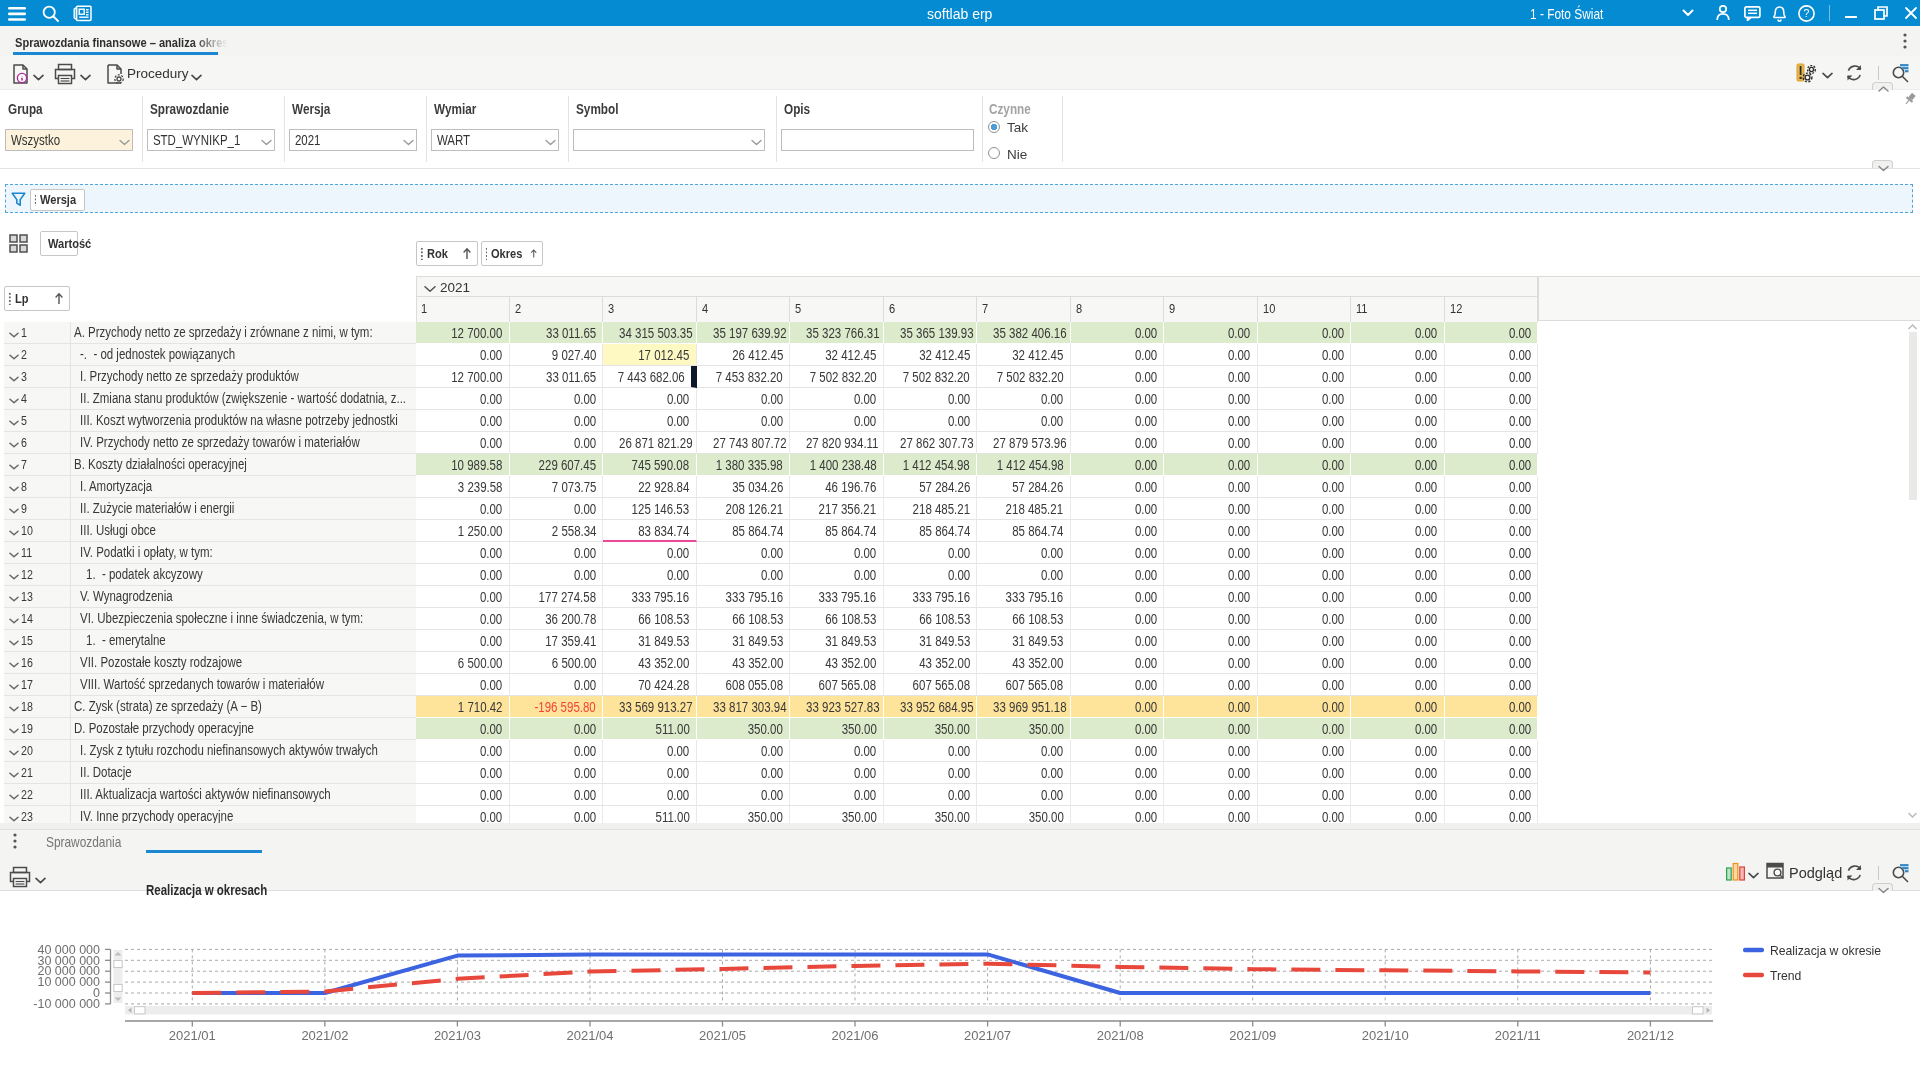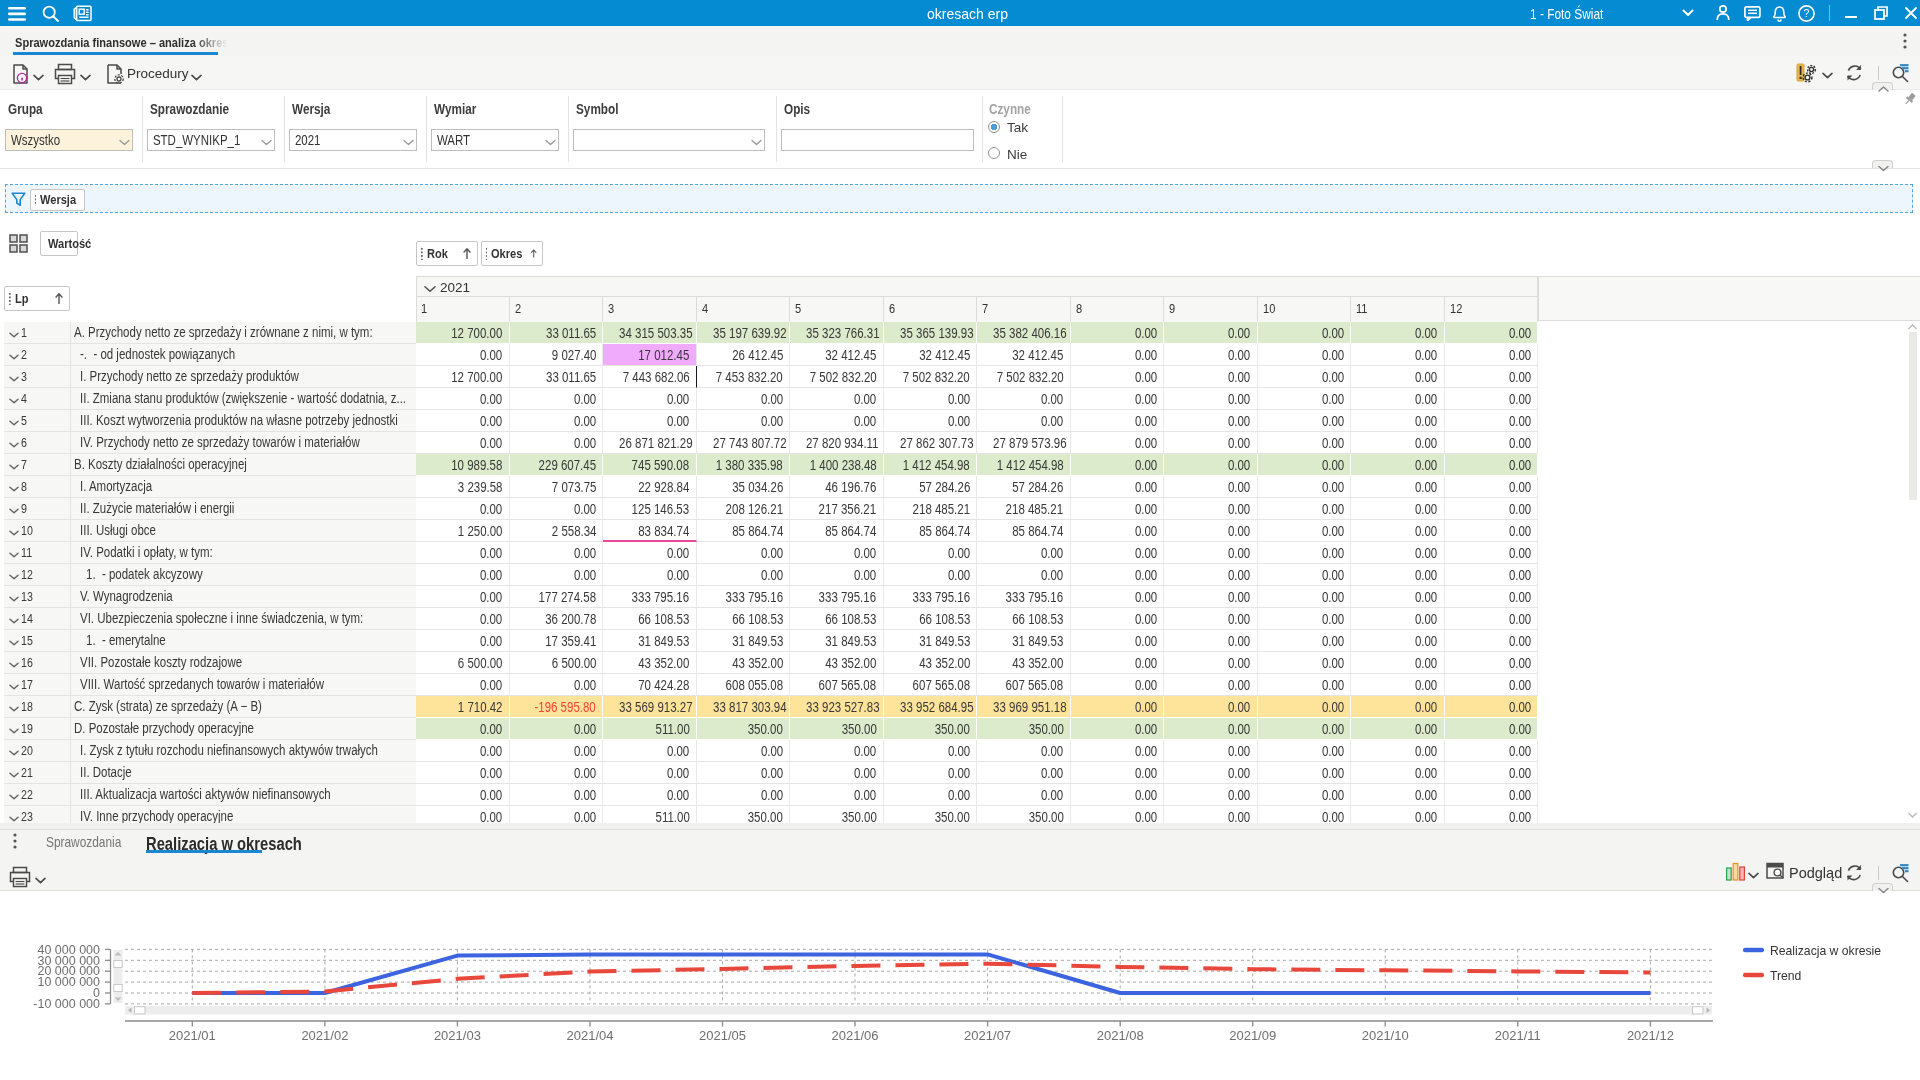--- a/index.html
+++ b/index.html
@@ -74,21 +74,21 @@
     </svg>
     <div class="abs" style="left:1829px;top:5px;width:1px;height:16px;background:rgba(255,255,255,.45)"></div>
     <div class="abs" style="left:1845px;top:15.5px;width:12px;height:2px;background:#fff"></div>
     <svg class="abs" style="left:1874px;top:6px" width="14" height="14" viewBox="0 0 14 14">
       <rect x="1" y="4" width="9" height="9" fill="none" stroke="#fff" stroke-width="1.7"></rect>
       <path d="M4 4 L4 1 L13 1 L13 10 L10 10" fill="none" stroke="#fff" stroke-width="1.7"></path>
     </svg>
     <svg class="abs" style="left:1904px;top:6px" width="14" height="14" viewBox="0 0 14 14">
       <path d="M2 2 L12 12 M12 2 L2 12" stroke="#fff" stroke-width="1.8" stroke-linecap="round"></path>
     </svg>
-  <div class="abs" style="left:927px;top:6px;font-size:14px;color:#fff">okresach erp</div>
+  <div class="abs" style="left:927px;top:6px;font-size:14px;color:#fff">softlab erp</div>
   <div class="abs" style="left:1530px;top:6px;font-size:14.5px;color:#fff"><span class="cx">1 - Foto Świat</span></div>
   <div class="abs" style="left:15px;top:35px;width:218px;overflow:hidden;white-space:nowrap;font-size:13.5px;font-weight:bold;color:#2f2f2f"><span class="cx">Sprawozdania finansowe – analiza okresowa</span></div>
   <div id="fade"></div>
   <div class="abs" style="left:13px;top:52px;width:205px;height:3px;background:#1a87d0"></div>
   <svg class="abs" style="left:1903px;top:33px" width="4" height="16" viewBox="0 0 4 16">
       <circle cx="2" cy="2" r="1.6" fill="#555"></circle>
       <circle cx="2" cy="8" r="1.6" fill="#555"></circle>
       <circle cx="2" cy="14" r="1.6" fill="#555"></circle>
     </svg>
   <svg class="abs" style="left:10px;top:63px" width="24" height="24" viewBox="0 0 24 24">
@@ -307,42 +307,42 @@
         <div class="abs" style="left:69.5px;top:343.5px;width:346px;height:22.0px;background:#f7f7f5;border-bottom:1px solid #e4e4e2;border-left:1px solid #e4e4e2;"></div>
         <svg class="abs" style="left:8.5px;top:351.5px" width="10" height="8" viewBox="0 0 10 8">
           <path d="M1 3.2 L5.0 6.8 L9 3.2" fill="none" stroke="#666" stroke-width="1.5" stroke-linecap="round" stroke-linejoin="round"></path>
         </svg>
         <div class="abs rowtxt" style="left:21px;top:343.5px;height:22.0px;font-size:13px">
           <span class="cx">2</span>
         </div>
         <div class="abs rowtxt" style="left:80px;top:343.5px;height:22.0px;width:330px;overflow:hidden;white-space:nowrap;display:block;padding-top:2.5px"><span class="cx">-.&nbsp; - od jednostek powiązanych</span></div>
         <div class="abs cell" style="left:416.0px;top:343.5px;width:93.5px;height:22.0px;background:#fff;border-bottom:1px solid #e4e4e2;border-right:1px solid #e9e9e7;color:#383838"><span class="cxr">0.00</span></div>
         <div class="abs cell" style="left:509.5px;top:343.5px;width:93.5px;height:22.0px;background:#fff;border-bottom:1px solid #e4e4e2;border-right:1px solid #e9e9e7;color:#383838"><span class="cxr">9 027.40</span></div>
-        <div class="abs cell" style="left:603.0px;top:343.5px;width:93.5px;height:22.0px;background:#f0abfc;border-bottom:1px solid #e4e4e2;border-right:1px solid #e9e9e7;color:#383838"><span class="cxr">17 012.45</span></div>
+        <div class="abs cell" style="left:603.0px;top:343.5px;width:93.5px;height:22.0px;background:#fef9c3;border-bottom:1px solid #e4e4e2;border-right:1px solid #e9e9e7;color:#383838"><span class="cxr">17 012.45</span></div>
         <div class="abs cell" style="left:696.5px;top:343.5px;width:93.5px;height:22.0px;background:#fff;border-bottom:1px solid #e4e4e2;border-right:1px solid #e9e9e7;color:#383838"><span class="cxr">26 412.45</span></div>
         <div class="abs cell" style="left:790.0px;top:343.5px;width:93.5px;height:22.0px;background:#fff;border-bottom:1px solid #e4e4e2;border-right:1px solid #e9e9e7;color:#383838"><span class="cxr">32 412.45</span></div>
         <div class="abs cell" style="left:883.5px;top:343.5px;width:93.5px;height:22.0px;background:#fff;border-bottom:1px solid #e4e4e2;border-right:1px solid #e9e9e7;color:#383838"><span class="cxr">32 412.45</span></div>
         <div class="abs cell" style="left:977.0px;top:343.5px;width:93.5px;height:22.0px;background:#fff;border-bottom:1px solid #e4e4e2;border-right:1px solid #e9e9e7;color:#383838"><span class="cxr">32 412.45</span></div>
         <div class="abs cell" style="left:1070.5px;top:343.5px;width:93.5px;height:22.0px;background:#fff;border-bottom:1px solid #e4e4e2;border-right:1px solid #e9e9e7;color:#383838"><span class="cxr">0.00</span></div>
         <div class="abs cell" style="left:1164.0px;top:343.5px;width:93.5px;height:22.0px;background:#fff;border-bottom:1px solid #e4e4e2;border-right:1px solid #e9e9e7;color:#383838"><span class="cxr">0.00</span></div>
         <div class="abs cell" style="left:1257.5px;top:343.5px;width:93.5px;height:22.0px;background:#fff;border-bottom:1px solid #e4e4e2;border-right:1px solid #e9e9e7;color:#383838"><span class="cxr">0.00</span></div>
         <div class="abs cell" style="left:1351.0px;top:343.5px;width:93.5px;height:22.0px;background:#fff;border-bottom:1px solid #e4e4e2;border-right:1px solid #e9e9e7;color:#383838"><span class="cxr">0.00</span></div>
         <div class="abs cell" style="left:1444.5px;top:343.5px;width:93.5px;height:22.0px;background:#fff;border-bottom:1px solid #e4e4e2;border-right:1px solid #e9e9e7;color:#383838"><span class="cxr">0.00</span></div>
         <div class="abs" style="left:4px;top:365.5px;width:65.5px;height:22.0px;background:#f7f7f5;border-bottom:1px solid #e4e4e2;"></div>
         <div class="abs" style="left:69.5px;top:365.5px;width:346px;height:22.0px;background:#f7f7f5;border-bottom:1px solid #e4e4e2;border-left:1px solid #e4e4e2;"></div>
         <svg class="abs" style="left:8.5px;top:373.5px" width="10" height="8" viewBox="0 0 10 8">
           <path d="M1 3.2 L5.0 6.8 L9 3.2" fill="none" stroke="#666" stroke-width="1.5" stroke-linecap="round" stroke-linejoin="round"></path>
         </svg>
         <div class="abs rowtxt" style="left:21px;top:365.5px;height:22.0px;font-size:13px">
           <span class="cx">3</span>
         </div>
         <div class="abs rowtxt" style="left:80px;top:365.5px;height:22.0px;width:330px;overflow:hidden;white-space:nowrap;display:block;padding-top:2.5px"><span class="cx">I. Przychody netto ze sprzedaży produktów</span></div>
         <div class="abs cell" style="left:416.0px;top:365.5px;width:93.5px;height:22.0px;background:#fff;border-bottom:1px solid #e4e4e2;border-right:1px solid #e9e9e7;color:#383838"><span class="cxr">12 700.00</span></div>
         <div class="abs cell" style="left:509.5px;top:365.5px;width:93.5px;height:22.0px;background:#fff;border-bottom:1px solid #e4e4e2;border-right:1px solid #e9e9e7;color:#383838"><span class="cxr">33 011.65</span></div>
-        <div class="abs cell" style="left:603.0px;top:365.5px;width:93.5px;height:22.0px;background:#fff;border-bottom:1px solid #e4e4e2;border-right:1px solid #0f172a;color:#383838"><span class="cxr">7 443 682.06</span></div>
+        <div class="abs cell" style="left:603.0px;top:365.5px;width:93.5px;height:22.0px;background:#fff;border-bottom:1px solid #e4e4e2;border-right:6px solid #0f172a;color:#383838"><span class="cxr">7 443 682.06</span></div>
         <div class="abs cell" style="left:696.5px;top:365.5px;width:93.5px;height:22.0px;background:#fff;border-bottom:1px solid #e4e4e2;border-right:1px solid #e9e9e7;color:#383838"><span class="cxr">7 453 832.20</span></div>
         <div class="abs cell" style="left:790.0px;top:365.5px;width:93.5px;height:22.0px;background:#fff;border-bottom:1px solid #e4e4e2;border-right:1px solid #e9e9e7;color:#383838"><span class="cxr">7 502 832.20</span></div>
         <div class="abs cell" style="left:883.5px;top:365.5px;width:93.5px;height:22.0px;background:#fff;border-bottom:1px solid #e4e4e2;border-right:1px solid #e9e9e7;color:#383838"><span class="cxr">7 502 832.20</span></div>
         <div class="abs cell" style="left:977.0px;top:365.5px;width:93.5px;height:22.0px;background:#fff;border-bottom:1px solid #e4e4e2;border-right:1px solid #e9e9e7;color:#383838"><span class="cxr">7 502 832.20</span></div>
         <div class="abs cell" style="left:1070.5px;top:365.5px;width:93.5px;height:22.0px;background:#fff;border-bottom:1px solid #e4e4e2;border-right:1px solid #e9e9e7;color:#383838"><span class="cxr">0.00</span></div>
         <div class="abs cell" style="left:1164.0px;top:365.5px;width:93.5px;height:22.0px;background:#fff;border-bottom:1px solid #e4e4e2;border-right:1px solid #e9e9e7;color:#383838"><span class="cxr">0.00</span></div>
         <div class="abs cell" style="left:1257.5px;top:365.5px;width:93.5px;height:22.0px;background:#fff;border-bottom:1px solid #e4e4e2;border-right:1px solid #e9e9e7;color:#383838"><span class="cxr">0.00</span></div>
         <div class="abs cell" style="left:1351.0px;top:365.5px;width:93.5px;height:22.0px;background:#fff;border-bottom:1px solid #e4e4e2;border-right:1px solid #e9e9e7;color:#383838"><span class="cxr">0.00</span></div>
         <div class="abs cell" style="left:1444.5px;top:365.5px;width:93.5px;height:22.0px;background:#fff;border-bottom:1px solid #e4e4e2;border-right:1px solid #e9e9e7;color:#383838"><span class="cxr">0.00</span></div>
         <div class="abs" style="left:4px;top:387.5px;width:65.5px;height:22.0px;background:#f7f7f5;border-bottom:1px solid #e4e4e2;"></div>
@@ -769,21 +769,21 @@
   </div>
   <div class="abs" style="left:0;top:823px;width:1920px;height:6px;background:#f0f0ee"></div>
     <div class="abs" style="left:0;top:829px;width:1920px;height:23.5px;background:#f4f4f2;border-top:1px solid #e0e0de"></div>
     <div class="abs" style="left:0;top:852.5px;width:1920px;height:38.5px;background:#f4f4f2;border-bottom:1px solid #dddddb"></div>
     <svg class="abs" style="left:13px;top:833px" width="4" height="16" viewBox="0 0 4 16">
       <circle cx="2" cy="2" r="1.6" fill="#555"></circle>
       <circle cx="2" cy="8" r="1.6" fill="#555"></circle>
       <circle cx="2" cy="14" r="1.6" fill="#555"></circle>
     </svg>
     <div class="abs" style="left:46px;top:834px;font-size:14.5px;color:#757575"><span class="cx">Sprawozdania</span></div>
-    <div class="abs" style="left:146px;top:834px;font-size:18px;font-weight:bold;color:#2b2b2b"><span class="cx">Realizacja w okresach</span></div>
+    <div class="abs" style="left:146px;top:882px;font-size:14px;font-weight:bold;color:#2b2b2b"><span class="cx">Realizacja w okresach</span></div>
     <div class="abs" style="left:146px;top:849.5px;width:116px;height:3px;background:#1a87d0"></div>
     <svg class="abs" style="left:9px;top:866px" width="22" height="22" viewBox="0 0 22 22">
       <rect x="4.5" y="1.5" width="13" height="5" fill="none" stroke="#4b4b4b" stroke-width="1.5"></rect>
       <rect x="1.5" y="6.5" width="19" height="9" fill="none" stroke="#4b4b4b" stroke-width="1.5"></rect>
       <rect x="4.5" y="12.5" width="13" height="8" fill="#fff" stroke="#4b4b4b" stroke-width="1.5"></rect>
       <line x1="6.5" y1="15.5" x2="15.5" y2="15.5" stroke="#4b4b4b" stroke-width="1.2"></line>
       <line x1="6.5" y1="18" x2="15.5" y2="18" stroke="#4b4b4b" stroke-width="1.2"></line>
     </svg>
     <svg class="abs" style="left:35px;top:874.5px" width="11" height="9" viewBox="0 0 11 9">
       <path d="M1 3.475 L5.5 7.525 L10 3.475" fill="none" stroke="#4b4b4b" stroke-width="1.7" stroke-linecap="round" stroke-linejoin="round"></path>

